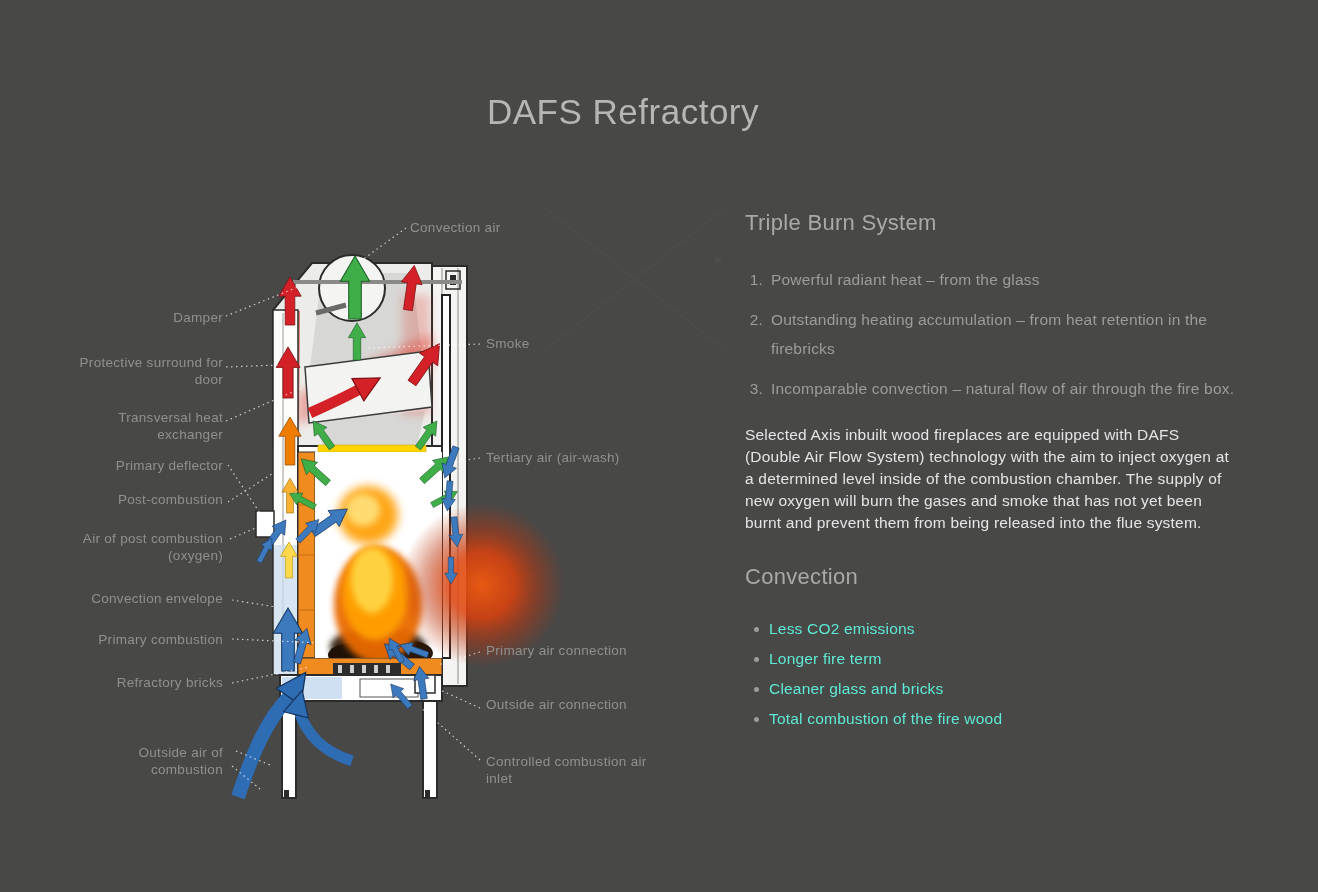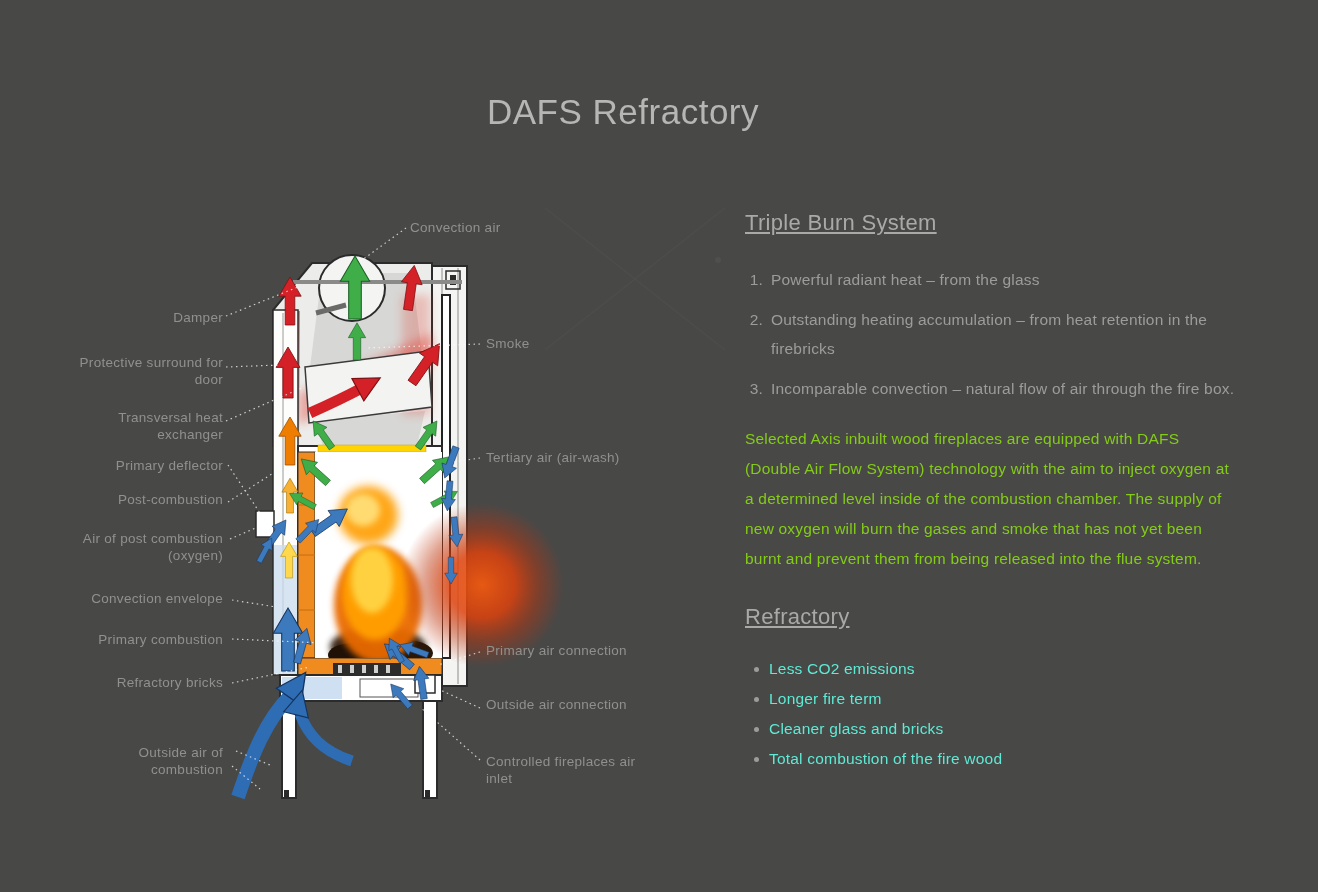--- a/index.html
+++ b/index.html
@@ -24,31 +24,31 @@
   .lbl {
     position:absolute; font-size:13.5px; line-height:16.5px;
     color:#90908e; letter-spacing:0.3px;
   }
   .lbl.l { left:0; width:163px; text-align:right; }
   .lbl.r { left:426px; width:190px; text-align:left; }
 
   
   .content { position:absolute; left:745px; top:210px; width:492px; }
   .content h2 {
-    font-size:22px; font-weight:400; color:#a9a9a7; letter-spacing:0.3px;text-decoration:underline;
+    font-size:22px; font-weight:400; color:#a9a9a7; letter-spacing:0.3px;
   }
   .tbs-list { list-style:none; margin-top:29px; }
   .tbs-list li {
     display:flex; font-size:15.5px; line-height:29px;
     color:#9c9c9a; margin-bottom:11px; letter-spacing:0.2px;
   }
   .tbs-list .num { flex:0 0 18px; text-align:right; margin-right:8px; }
   .content p {
-    margin-top:21px; font-size:15.5px; line-height:30px;
-    color:#84cc16; letter-spacing:0.2px;
+    margin-top:21px; font-size:15.5px; line-height:22px;
+    color:#e5e5e5; letter-spacing:0.2px;
   }
   .content h2.adv { margin-top:30px; }
   .adv-list { list-style:none; margin-top:24px; }
   .adv-list li {
     position:relative; padding-left:24px; font-size:15.5px;
     line-height:30px; color:#5eead4; letter-spacing:0.2px;
   }
   .adv-list .dot {
     position:absolute; left:9px; top:13px; width:5px; height:5px;
     border-radius:50%; background:#9c9c9a;
@@ -246,40 +246,40 @@
   <div class="lbl l" style="top:277px;">Post-combustion</div>
   <div class="lbl l" style="top:316px;">Air of post combustion (oxygen)</div>
   <div class="lbl l" style="top:376px;">Convection envelope</div>
   <div class="lbl l" style="top:417px;">Primary combustion</div>
   <div class="lbl l" style="top:460px;">Refractory bricks</div>
   <div class="lbl l" style="top:530px; left:43px; width:120px;">Outside air of combustion</div>
   <div class="lbl r" style="top:121px;">Smoke</div>
   <div class="lbl r" style="top:235px;">Tertiary air (air-wash)</div>
   <div class="lbl r" style="top:428px;">Primary air connection</div>
   <div class="lbl r" style="top:482px;">Outside air connection</div>
-  <div class="lbl r" style="top:539px; width:165px;">Controlled fireplaces air inlet</div>
+  <div class="lbl r" style="top:539px; width:165px;">Controlled combustion air inlet</div>
 </div>
 
 <div class="content">
   <h2>Triple Burn System</h2>
   <ol class="tbs-list">
     <li>
       <span class="num">1.</span>
       <span>Powerful radiant heat – from the glass</span>
     </li>
     <li>
       <span class="num">2.</span>
       <span>Outstanding heating accumulation – from heat retention in the firebricks</span>
     </li>
     <li>
       <span class="num">3.</span>
       <span>Incomparable convection – natural flow of air through the fire box.</span>
     </li>
   </ol>
   <p>Selected Axis inbuilt wood fireplaces are equipped with DAFS (Double Air Flow System) technology with the aim to inject oxygen at a determined level inside of the combustion chamber. The supply of new oxygen will burn the gases and smoke that has not yet been burnt and prevent them from being released into the flue system.</p>
-  <h2 class="adv">Refractory</h2>
+  <h2 class="adv">Convection</h2>
   <ul class="adv-list">
     <li><span class="dot"></span><span>Less CO2 emissions</span></li>
     <li><span class="dot"></span><span>Longer fire term</span></li>
     <li><span class="dot"></span><span>Cleaner glass and bricks</span></li>
     <li><span class="dot"></span><span>Total combustion of the fire wood</span></li>
   </ul>
 </div>
 
 </body></html>

